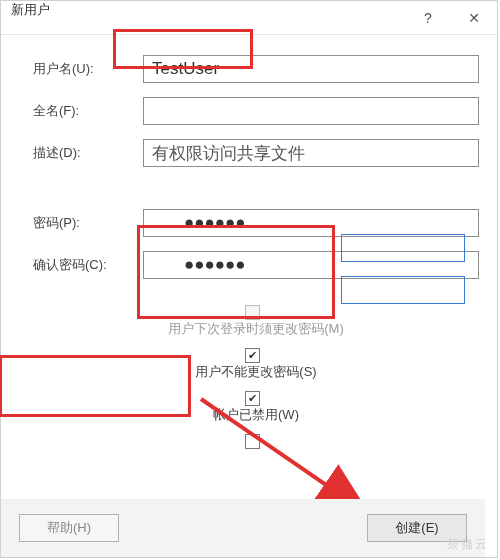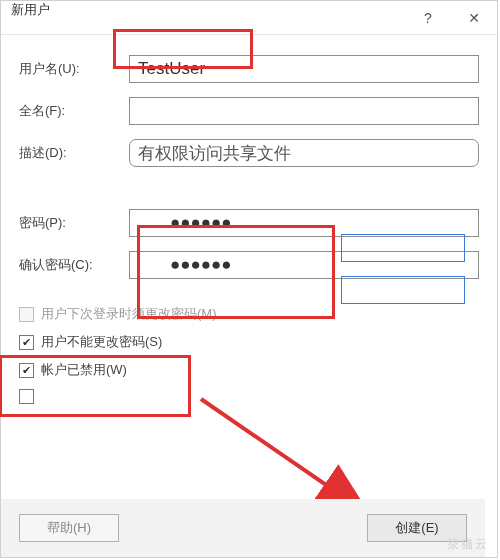--- a/index.html
+++ b/index.html
@@ -37,21 +37,21 @@
   .titlebar .ctrl {
     width: 46px;
     height: 34px;
     display: flex;
     align-items: center;
     justify-content: center;
     color: #555;
     font-size: 14px;
   }
   .body {
-    padding: 20px 18px 0 18px;
+    padding: 20px 18px 0 32px;
     position: relative;
   }
   .row {
     display: flex;
     align-items: center;
     margin-bottom: 14px;
   }
   .row .lbl {
     width: 110px;
     color: #444;
@@ -65,32 +65,32 @@
     height: 28px;
     border: 1px solid #8d8d8d;
     padding: 0 8px;
     font-size: 17px;
     background: #fff;
     color: #333;
     outline: none;
   }
   .txt.readonly {
     color: #555;
-    border-radius: 7px;
   }
   .hilite {
     position: absolute;
     border: 3px solid #e03030;
     pointer-events: none;
   }
   .chk-row {
     display: flex;
     align-items: center;
     margin-bottom: 10px;
     color: #444;
+    flex-direction: column;
   }
   .chk {
     width: 15px;
     height: 15px;
     border: 1px solid #777;
     margin-right: 7px;
     display: flex;
     align-items: center;
     justify-content: center;
     font-size: 11px;

